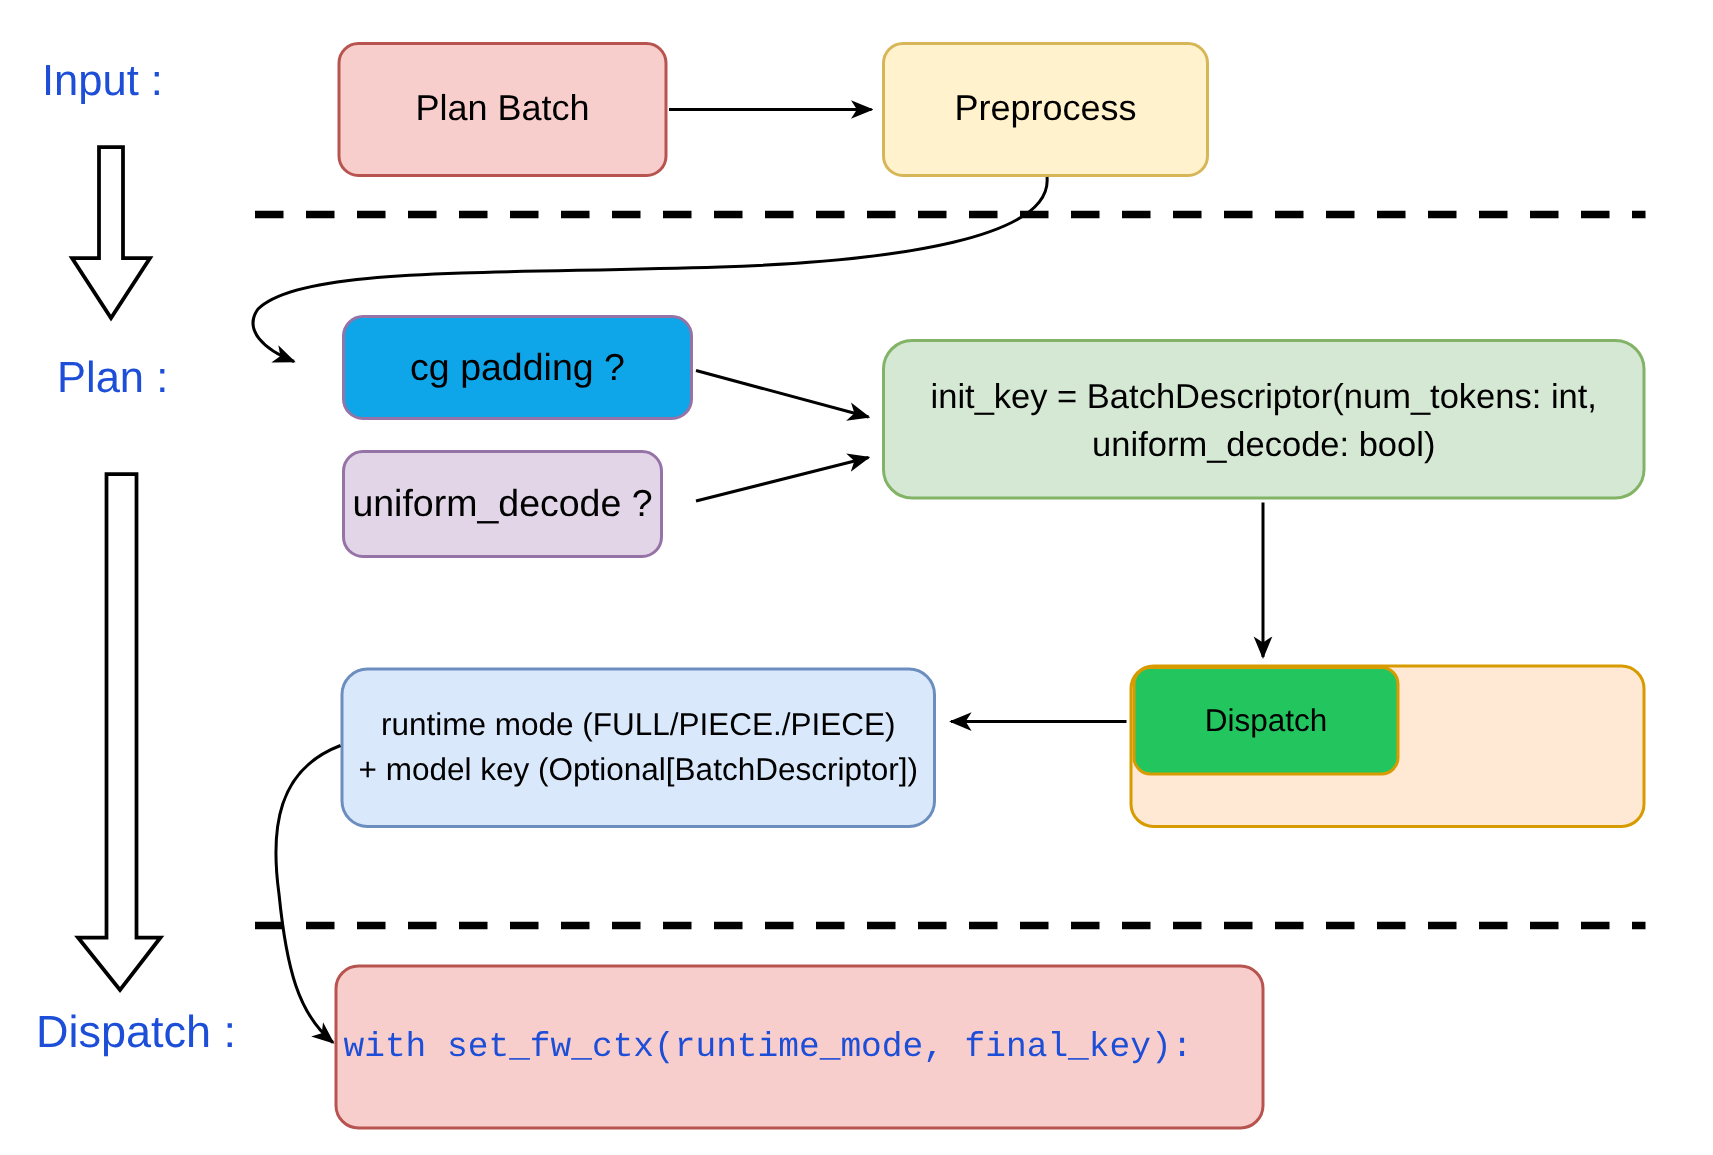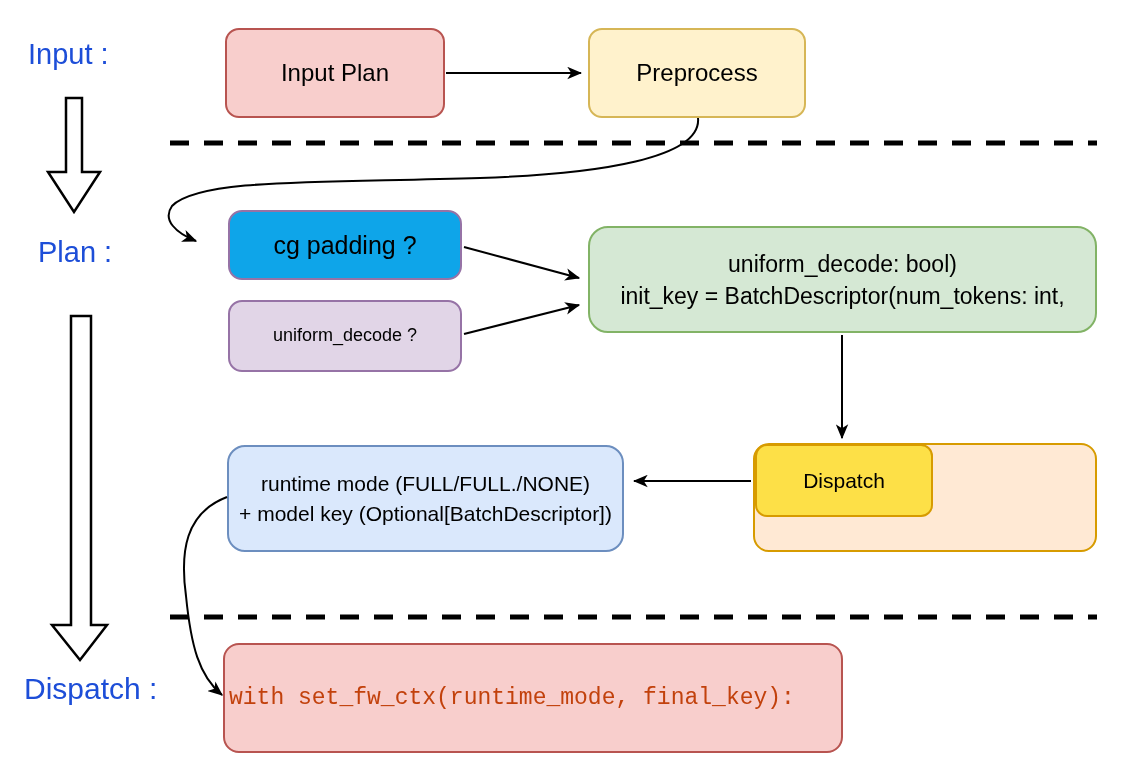--- a/index.html
+++ b/index.html
@@ -33,55 +33,55 @@
 </head>
 <body>
 
 <div class="stage-label" style="left:28px;top:38px;font-size:29px;">Input :</div>
 
 <div class="stage-label" style="left:38px;top:236px;font-size:29px;">Plan :</div>
 
 <div class="stage-label" style="left:24px;top:672px;font-size:30px;">Dispatch :</div>
 
 <div class="node" style="left: 225px; top: 28px; width: 220px; height: 90px; font-size: 24px; background-color: rgb(248, 206, 204); border-color: rgb(184, 84, 80);">
-  <span class="ln">Input Plan</span>
+  <span class="ln">Plan Batch</span>
 </div>
 
 <div class="node" style="left: 588px; top: 28px; width: 218px; height: 90px; font-size: 24px; background-color: rgb(255, 242, 204); border-color: rgb(214, 182, 86);">
   <span class="ln">Preprocess</span>
 </div>
 
 <div class="node" style="left: 228px; top: 210px; width: 234px; height: 70px; font-size: 25px; background-color: #0ea5e9; border-color: rgb(150, 115, 166); text-align: center;">
   <span class="ln">cg padding ?</span>
 </div>
 
-<div class="node" style="left: 228px; top: 300px; width: 234px; height: 72px; font-size: 18px; background-color: rgb(225, 213, 231); border-color: rgb(150, 115, 166);">
+<div class="node" style="left: 228px; top: 300px; width: 214px; height: 72px; font-size: 25px; background-color: rgb(225, 213, 231); border-color: rgb(150, 115, 166);">
   <span class="ln">uniform_decode ?</span>
 </div>
 
 <div class="node" style="left: 588px; top: 226px; width: 509px; height: 107px; font-size: 23px; line-height: 32px; border-radius: 20px; background-color: rgb(213, 232, 212); border-color: rgb(130, 179, 102);">
+  <span class="ln">init_key = BatchDescriptor(num_tokens: int,</span>
   <span class="ln">uniform_decode: bool)</span>
-  <span class="ln">init_key = BatchDescriptor(num_tokens: int,</span>
 </div>
 
 <div class="node" style="left: 753px; top: 443px; width: 344px; height: 109px; border-radius: 16px; background-color: rgb(255, 233, 212); border-color: rgb(215, 155, 0);">
 </div>
 <div class="side-text" style="left:933px;top:462px;width:164px;font-size:27px;line-height:35px;">
 </div>
 
-<div class="node" style="left: 755px; top: 444px; width: 178px; height: 73px; font-size: 21px; border-radius: 12px; z-index: 3; background-color: #fde047; border-color: rgb(215, 155, 0);">
+<div class="node" style="left: 755px; top: 444px; width: 178px; height: 73px; font-size: 21px; border-radius: 12px; z-index: 3; background-color: #22c55e; border-color: rgb(215, 155, 0);">
   <span class="ln">Dispatch</span>
 </div>
 
 <div class="node" style="left: 227px; top: 445px; width: 397px; height: 107px; font-size: 21px; line-height: 30px; border-radius: 18px; background-color: rgb(218, 232, 252); border-color: rgb(108, 142, 191);">
-  <span class="ln">runtime mode (FULL/FULL./NONE)</span>
+  <span class="ln">runtime mode (FULL/PIECE./PIECE)</span>
   <span class="ln">+ model key (Optional[BatchDescriptor])</span>
 </div>
 
-<div class="node code-node" style="left: 223px; top: 643px; width: 620px; height: 110px; font-size: 23px; line-height: 33px; color: #c2410c; background-color: rgb(248, 206, 204); border-color: rgb(184, 84, 80);">
+<div class="node code-node" style="left: 223px; top: 643px; width: 620px; height: 110px; font-size: 23px; line-height: 33px; color: #1d4ed8; background-color: rgb(248, 206, 204); border-color: rgb(184, 84, 80);">
   <span class="ln">with set_fw_ctx(runtime_mode, final_key):</span>
 </div>
 
 <svg id="arrow-layer" width="1142" height="770" viewBox="0 0 1142 770" xmlns="http://www.w3.org/2000/svg">
   <defs>
     <marker id="ah" viewBox="0 0 12 10" markerUnits="userSpaceOnUse" markerWidth="15" markerHeight="13" refX="11" refY="5" orient="auto">
       <path d="M0,0 L12,5 L0,10 L3.2,5 Z" fill="#000"></path>
     </marker>
   </defs>
 

